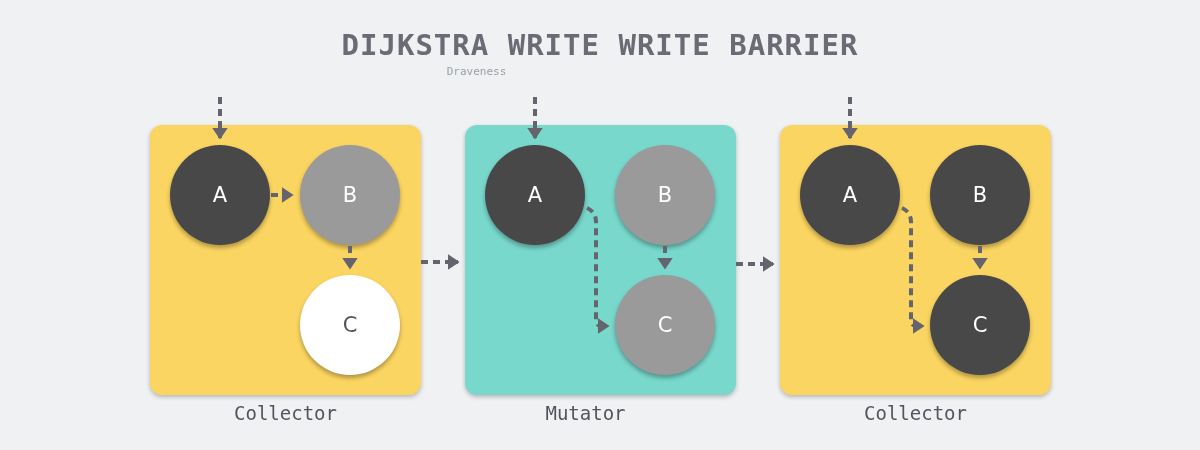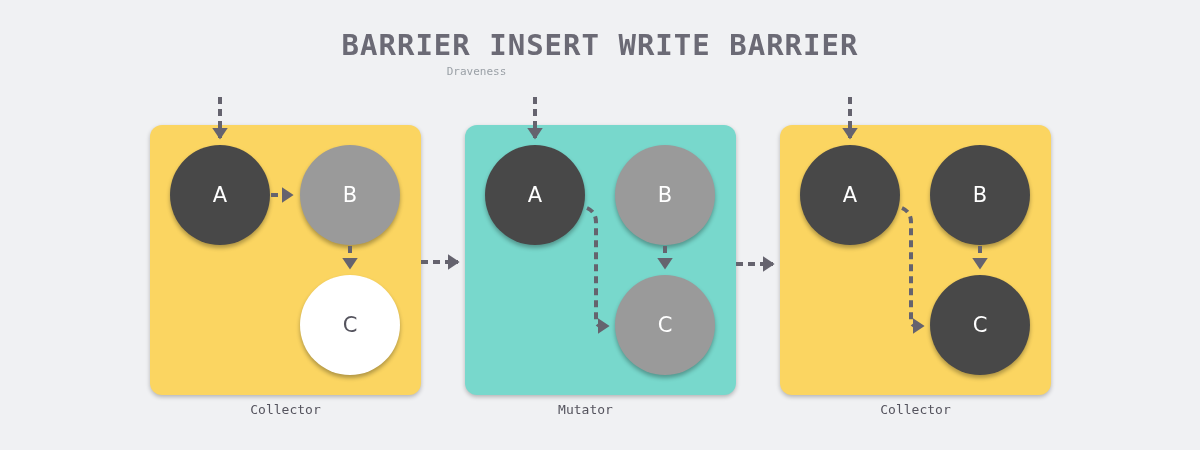--- a/index.html
+++ b/index.html
@@ -1,27 +1,27 @@
 <!DOCTYPE html>
 <html><head>
 <meta charset="utf-8">
 <style>
   html,body{margin:0;padding:0;}
   body{width:1200px;height:450px;background:#f0f1f3;position:relative;overflow:hidden;font-family:"DejaVu Sans Mono","Liberation Mono",monospace;}
   .title{position:absolute;top:28px;left:0;width:1200px;text-align:center;font-size:29px;font-weight:bold;color:#6b6a75;letter-spacing:1px;font-family:"DejaVu Sans Mono",monospace;}
   .subtitle{position:absolute;top:65px;left:0;width:953px;text-align:center;font-size:11px;color:#9aa0a6;font-family:"DejaVu Sans Mono",monospace;}
   .panel{position:absolute;top:125px;width:271px;height:270px;border-radius:12px;box-shadow:0 2px 4px rgba(0,0,0,0.25);}
-  .panel-label{position:absolute;top:402px;width:271px;text-align:center;font-size:13px;color:#55545e;font-family:"DejaVu Sans Mono",monospace;}
+  .panel-label{position:absolute;top:402px;width:271px;text-align:center;font-size:19px;color:#55545e;font-family:"DejaVu Sans Mono",monospace;}
   .node{position:absolute;width:100px;height:100px;border-radius:50%;display:flex;align-items:center;justify-content:center;font-size:21px;font-family:"DejaVu Sans",sans-serif;box-shadow:0 3px 4px rgba(0,0,0,0.3);}
   svg.arrows{position:absolute;left:0;top:0;width:1200px;height:450px;pointer-events:none;}
 </style>
 </head>
 <body>
 
-<div class="title">BARRIER INSERT WRITE BARRIER</div>
+<div class="title">DIJKSTRA WRITE WRITE BARRIER</div>
 <div class="subtitle">Draveness</div>
 
 <div class="panel" style="left:150px;background:#fbd561;"></div>
 <div class="node" style="left:170px;top:145px;background:#484848;color:#fff;">
     <span>A</span>
   </div>
 <div class="node" style="left:300px;top:145px;background:#9a9a9a;color:#fff;">
     <span>B</span>
   </div>
 <div class="node" style="left:300px;top:275px;background:#ffffff;color:#55545e;">

